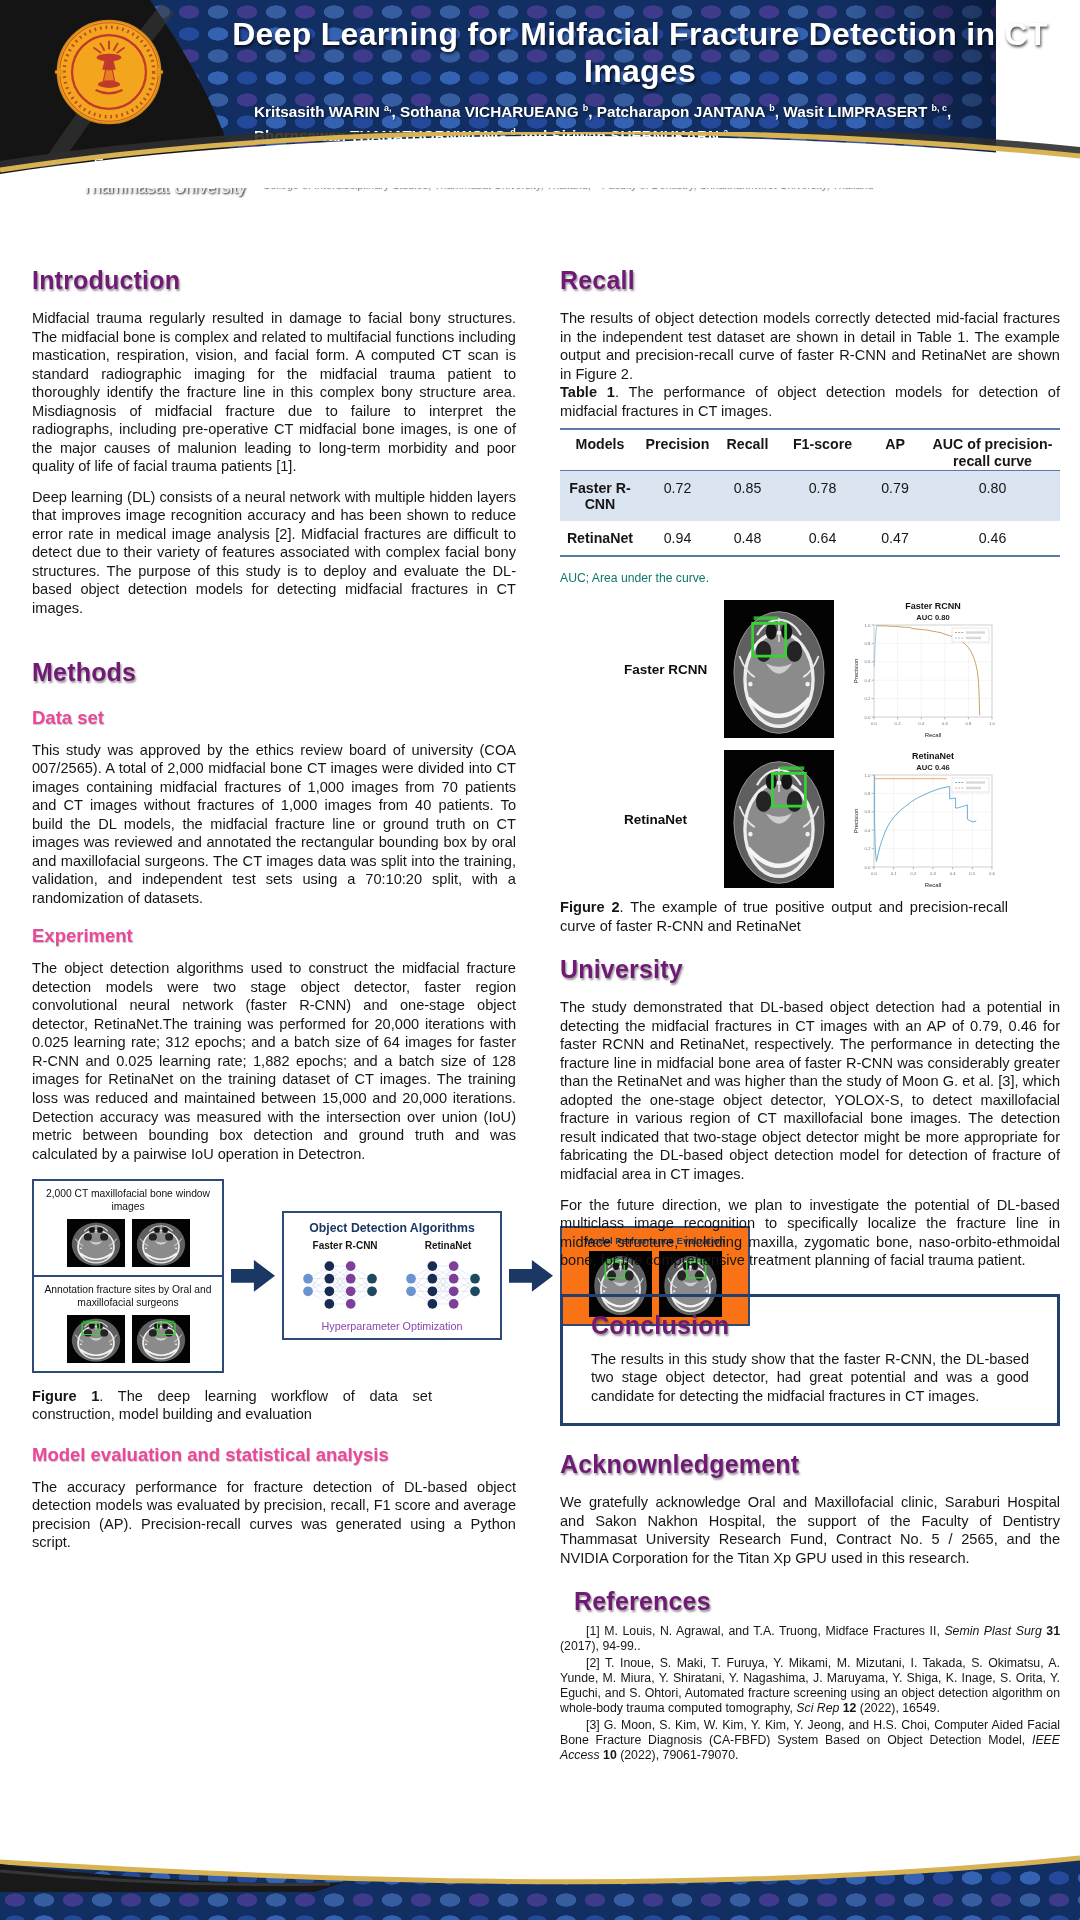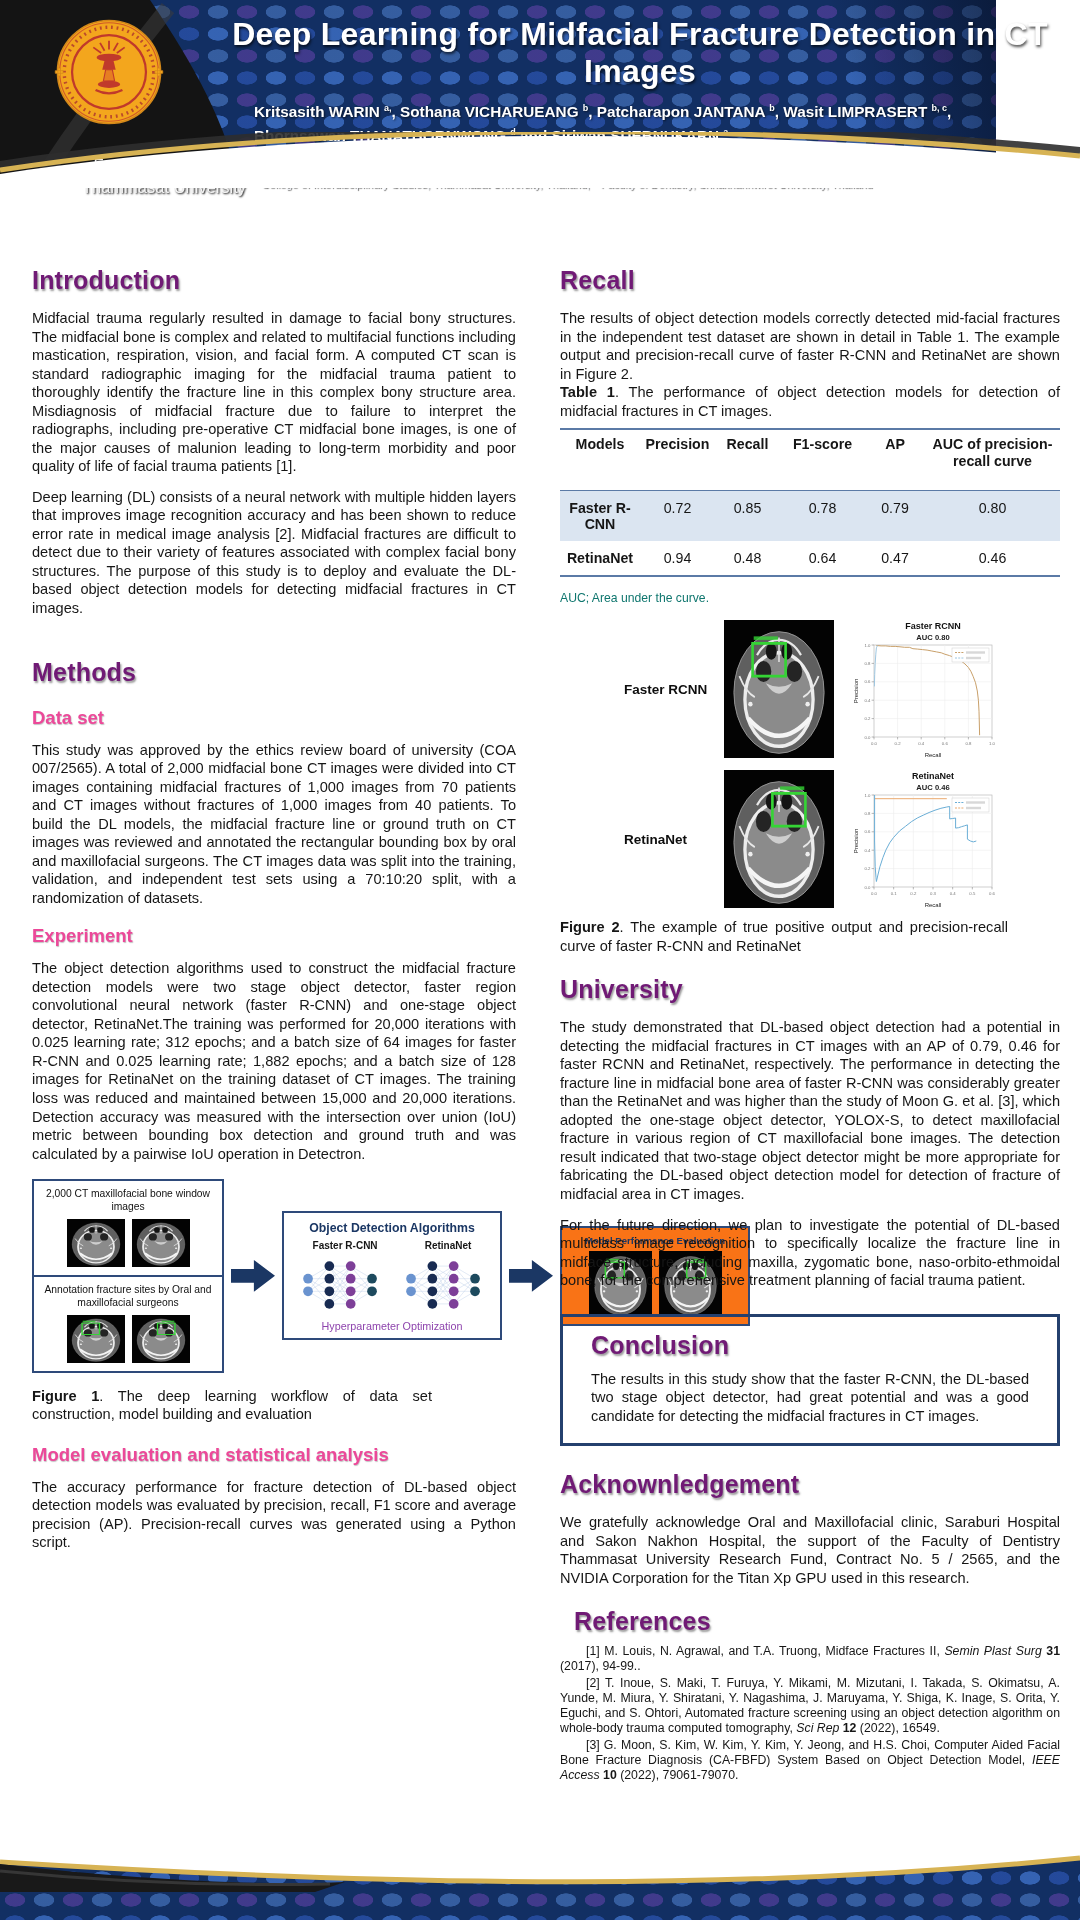--- a/index.html
+++ b/index.html
@@ -49,21 +49,21 @@
   .mt78{margin-top:78px!important}.mt40{margin-top:40px!important}.mt24{margin-top:24px!important}
   .mt20{margin-top:20px!important}.mt18{margin-top:18px!important}
   .mt14{margin-top:14px!important}.mt12{margin-top:12px!important}
   .mt8{margin-top:8px!important}
 
   
   .t1{border-collapse:collapse;width:100%;margin-top:8px;
       border-top:2px solid #5b7aa6;border-bottom:2px solid #5b7aa6;}
   .t1 thead tr{border-bottom:1.5px solid #5b7aa6;}
   .t1 th{font-size:14.2px;font-weight:bold;text-align:center;vertical-align:top;
-         padding:6px 2px 20px;line-height:1.18;}
+         padding:6px 2px 0;line-height:1.18;}
   .t1 td{font-size:14.2px;text-align:center;vertical-align:top;padding:9px 2px;}
   .t1 td.model{font-weight:bold;}
   .t1 tr.hl{background:#dbe5f1;}
   .t1 th:nth-child(1){width:16%}.t1 th:nth-child(2){width:15%}.t1 th:nth-child(3){width:13%}
   .t1 th:nth-child(4){width:17%}.t1 th:nth-child(5){width:12%}.t1 th:nth-child(6){width:27%}
   .tbl-foot{font-size:12.2px!important;text-align:left!important;margin-top:14px!important;color:#0f766e;}
   .tbl-caption{margin-top:16px;}
 
   
   .fig1{display:flex;align-items:center;gap:7px;margin-top:16px;width:540px;}

